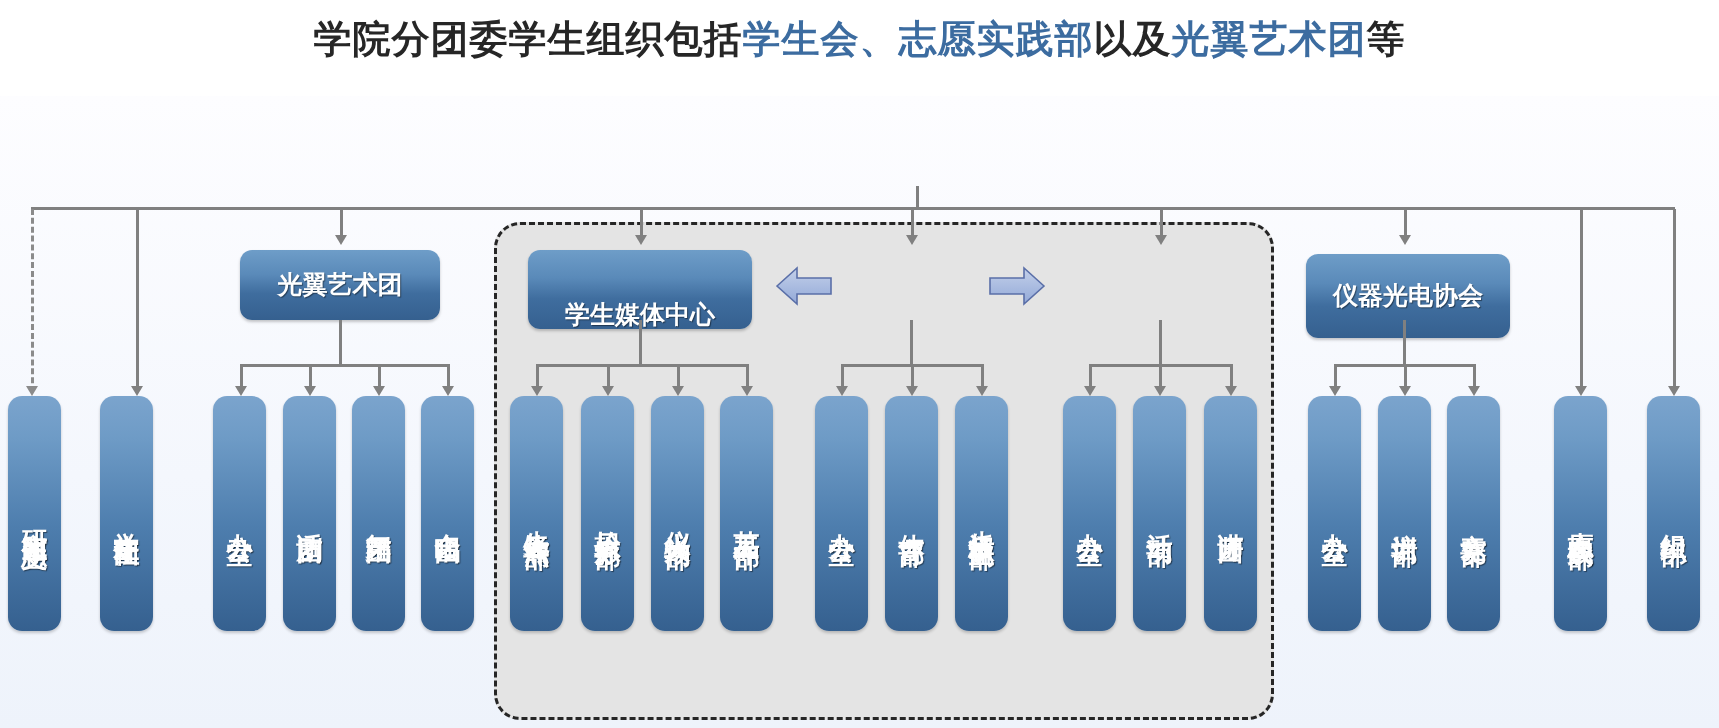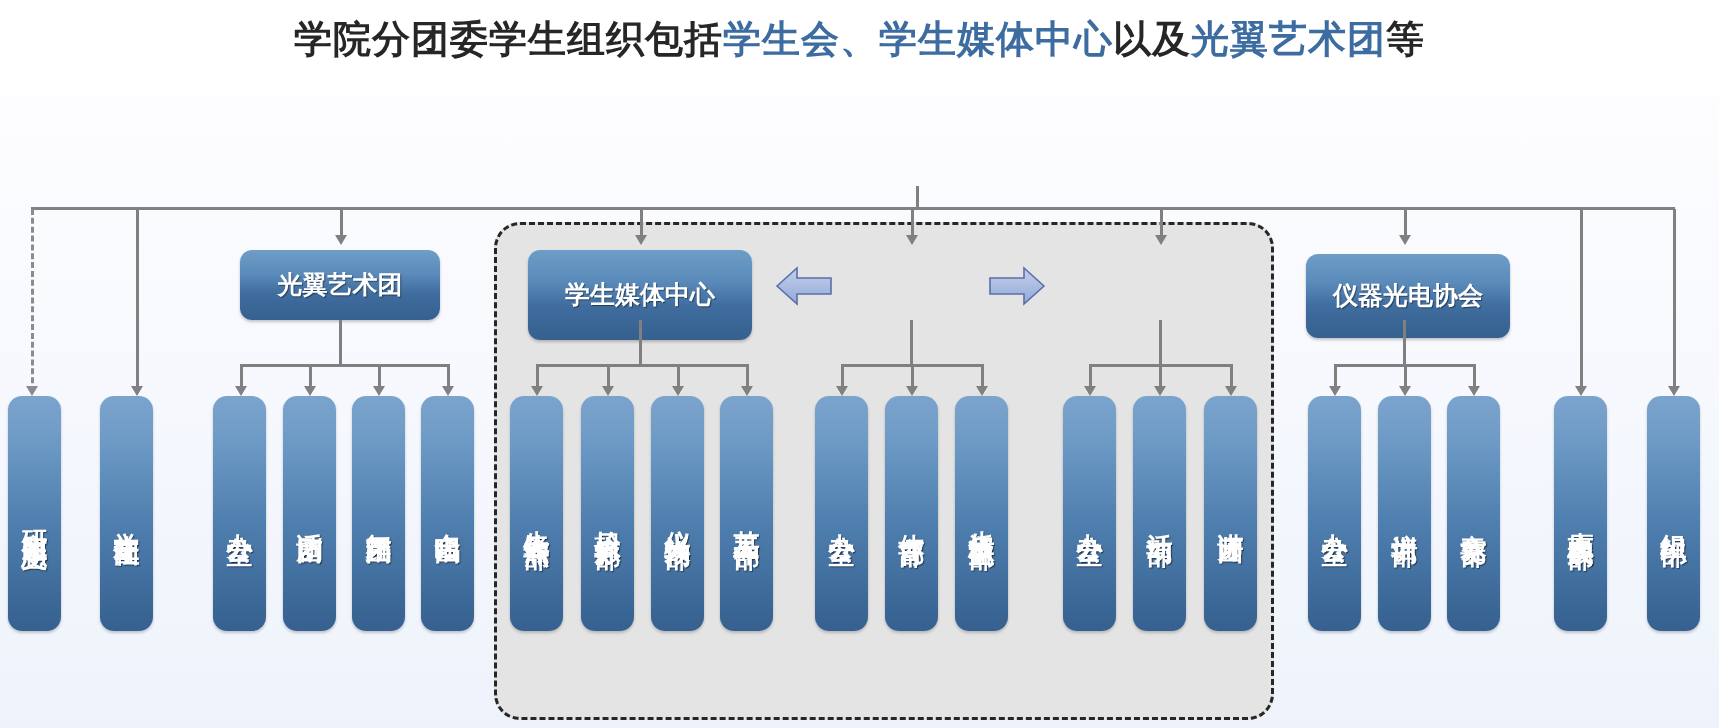--- a/index.html
+++ b/index.html
@@ -114,21 +114,21 @@
     position: absolute;
     width: 58px;
     height: 48px;
   }
   .side-arrow svg { display: block; }
 </style>
 </head>
 <body>
 
 <div id="title">
-  <span class="seg-dark">学院分团委学生组织包括</span><span class="seg-blue">学生会、学生媒体中心</span><span class="seg-dark">以及</span><span class="seg-blue">光翼艺术团</span><span class="seg-dark">等</span>
+  <span class="seg-dark">学院分团委学生组织包括</span><span class="seg-blue">学生会、志愿实践部</span><span class="seg-dark">以及</span><span class="seg-blue">光翼艺术团</span><span class="seg-dark">等</span>
 </div>
 
 <div id="canvas">
 
   <div id="group-box" style="left:494px; top:126px; width:780px; height:498px;"></div>
 
 
   <div class="line" style="left:916px; top:90px; width:3px; height:23px;"></div>
 
   <div class="line" style="left:31px; top:111px; width:1644px; height:3px;"></div>
@@ -157,21 +157,21 @@
   <div class="line" style="left:1580px; top:113px; width:3px; height:183px;"></div>
   <div class="arrow-head" style="left:1575px; top:290px;"></div>
 
   <div class="line" style="left:1673px; top:113px; width:3px; height:183px;"></div>
   <div class="arrow-head" style="left:1668px; top:290px;"></div>
 
   <div class="node lvl2" style="left:240px; top:154px; width:200px; height:70px;">
     <span>光翼艺术团</span>
   </div>
 
-  <div class="node lvl2" style="left:528px; top:154px; width:224px; height:90px;">
+  <div class="node lvl2" style="left:528px; top:154px; width:224px; height:79px;align-items:flex-end;">
     <span>学生媒体中心</span>
   </div>
 
 
 
   <div class="node lvl2" style="left:1306px; top:158px; width:204px; height:84px;">
     <span>仪器光电协会</span>
   </div>
 
   <div class="side-arrow" style="left:775px; top:166px;">

